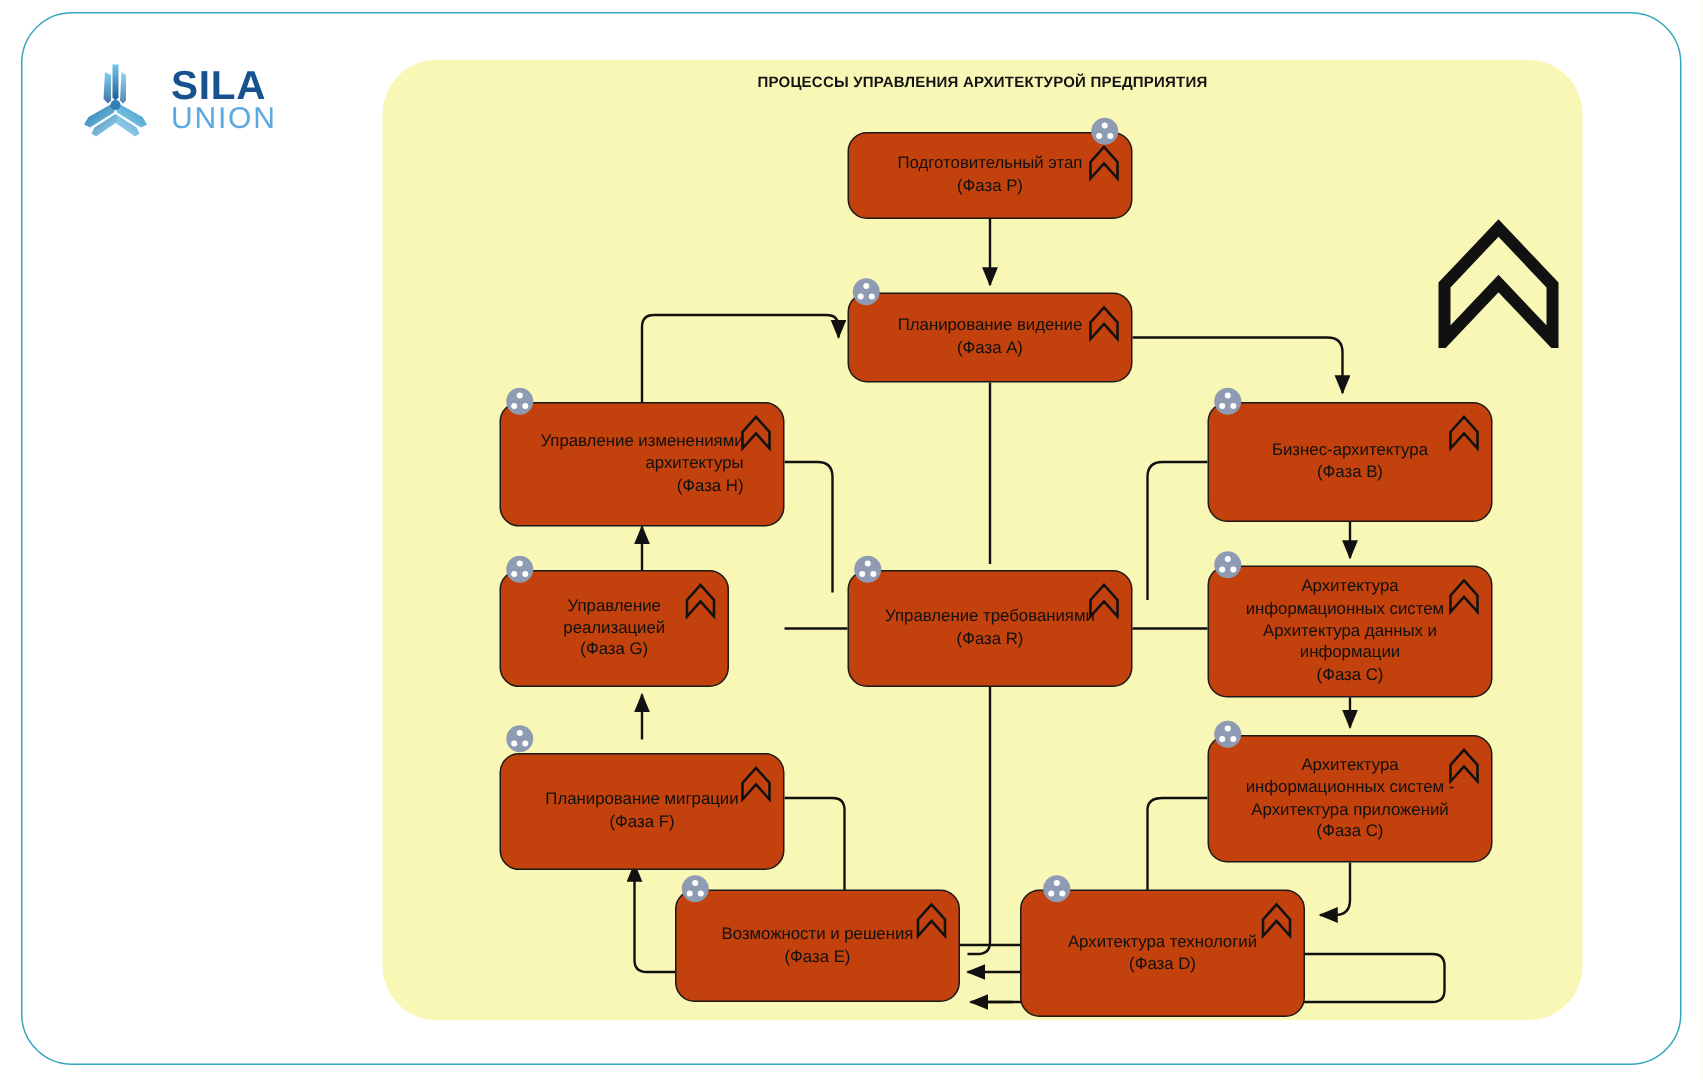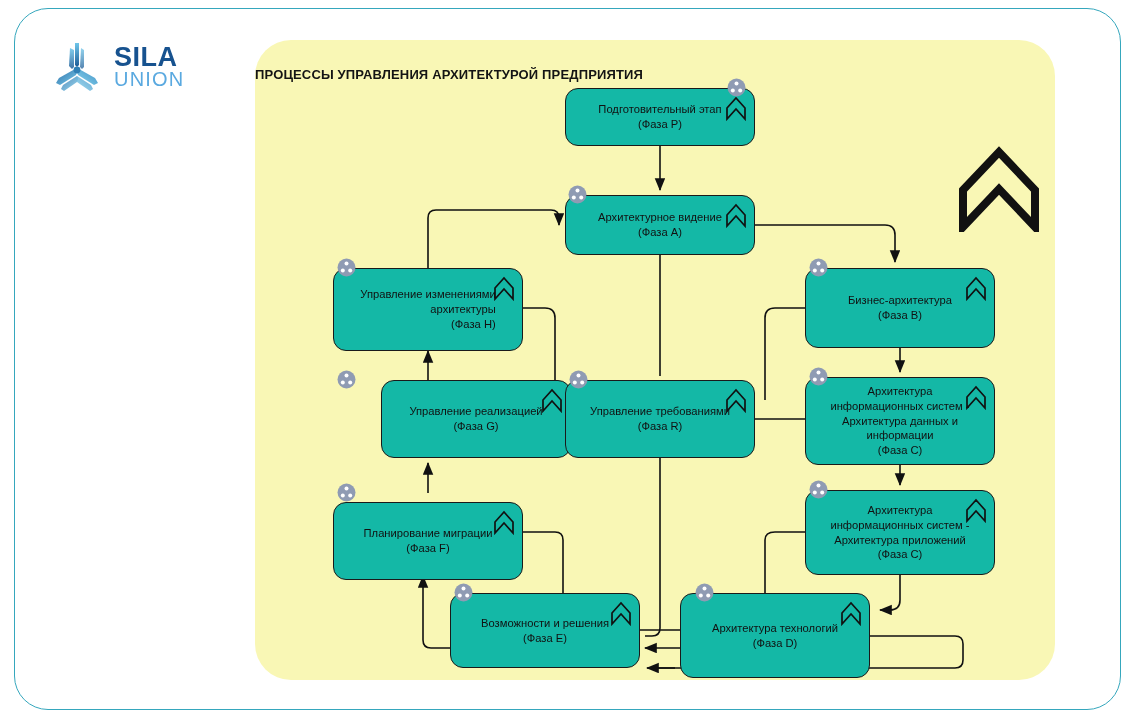--- a/index.html
+++ b/index.html
@@ -44,42 +44,41 @@
   #canvas {
     position: absolute;
     left: 255px; top: 40px;
     width: 800px; height: 640px;
     background: #f9f7b5;
     border-radius: 36px;
   }
   #diagram-title {
     position: absolute;
     left: 0; top: 10px; width: 800px;
-    text-align: left;
-    font-size: 13px; font-weight: bold;
+    text-align: center;
+    font-size: 10px; font-weight: bold;
     letter-spacing: .15px;
     color: #141414;
-    margin-top: 17px;
   }
   
   #watermark {
     position: absolute;
     left: 703px; top: 102px;
     width: 82px; height: 90px;
   }
   
   #wires {
     position: absolute; left: 0; top: 0;
     width: 800px; height: 640px;
     pointer-events: none;
   }
   
   .node {
     position: absolute;
-    background: #14b8a6;
+    background: #c2410c;
     border: 1.6px solid #1a1a1a;
     border-radius: 13px;
     display: flex;
     align-items: center;
     justify-content: center;
     text-align: center;
     padding: 4px 14px;
     z-index: 3;
   }
   .node-label {
@@ -215,21 +214,21 @@
     <span class="proc-icon" style="left:472px; top:38px;">
       <svg viewBox="0 0 19 19" width="19" height="19">
           <circle cx="9.5" cy="9.5" r="9" fill="#8f9bb3"></circle>
           <circle cx="9.5" cy="5.6" r="2" fill="#fff"></circle>
           <circle cx="5.8" cy="12.6" r="2" fill="#fff"></circle>
           <circle cx="13.2" cy="12.6" r="2" fill="#fff"></circle>
         </svg>
     </span>
 
     <div class="node" style="left:310px; top:155px; width:190px; height:60px;">
-      <span class="node-label">Архитектурное видение
+      <span class="node-label">Планирование видение
 (Фаза A)</span>
       <span class="node-chevron">
         <svg viewBox="0 0 22 25" width="22" height="25">
             <path d="M2 12 L11 2 L20 12 L20 23 L11 13 L2 23 Z" fill="none" stroke="#111" stroke-width="1.7"></path>
           </svg>
       </span>
     </div>
     <span class="proc-icon" style="left:313px; top:145px;">
       <svg viewBox="0 0 19 19" width="19" height="19">
           <circle cx="9.5" cy="9.5" r="9" fill="#8f9bb3"></circle>
@@ -269,21 +268,21 @@
     </div>
     <span class="proc-icon" style="left:554px; top:218px;">
       <svg viewBox="0 0 19 19" width="19" height="19">
           <circle cx="9.5" cy="9.5" r="9" fill="#8f9bb3"></circle>
           <circle cx="9.5" cy="5.6" r="2" fill="#fff"></circle>
           <circle cx="5.8" cy="12.6" r="2" fill="#fff"></circle>
           <circle cx="13.2" cy="12.6" r="2" fill="#fff"></circle>
         </svg>
     </span>
 
-    <div class="node" style="left:78px; top:340px; width:190px; height:78px;margin-left:48px;">
+    <div class="node" style="left:78px; top:340px; width:153px; height:78px;">
       <span class="node-label">Управление реализацией
 (Фаза G)</span>
       <span class="node-chevron">
         <svg viewBox="0 0 22 25" width="22" height="25">
             <path d="M2 12 L11 2 L20 12 L20 23 L11 13 L2 23 Z" fill="none" stroke="#111" stroke-width="1.7"></path>
           </svg>
       </span>
     </div>
     <span class="proc-icon" style="left:82px; top:330px;">
       <svg viewBox="0 0 19 19" width="19" height="19">

